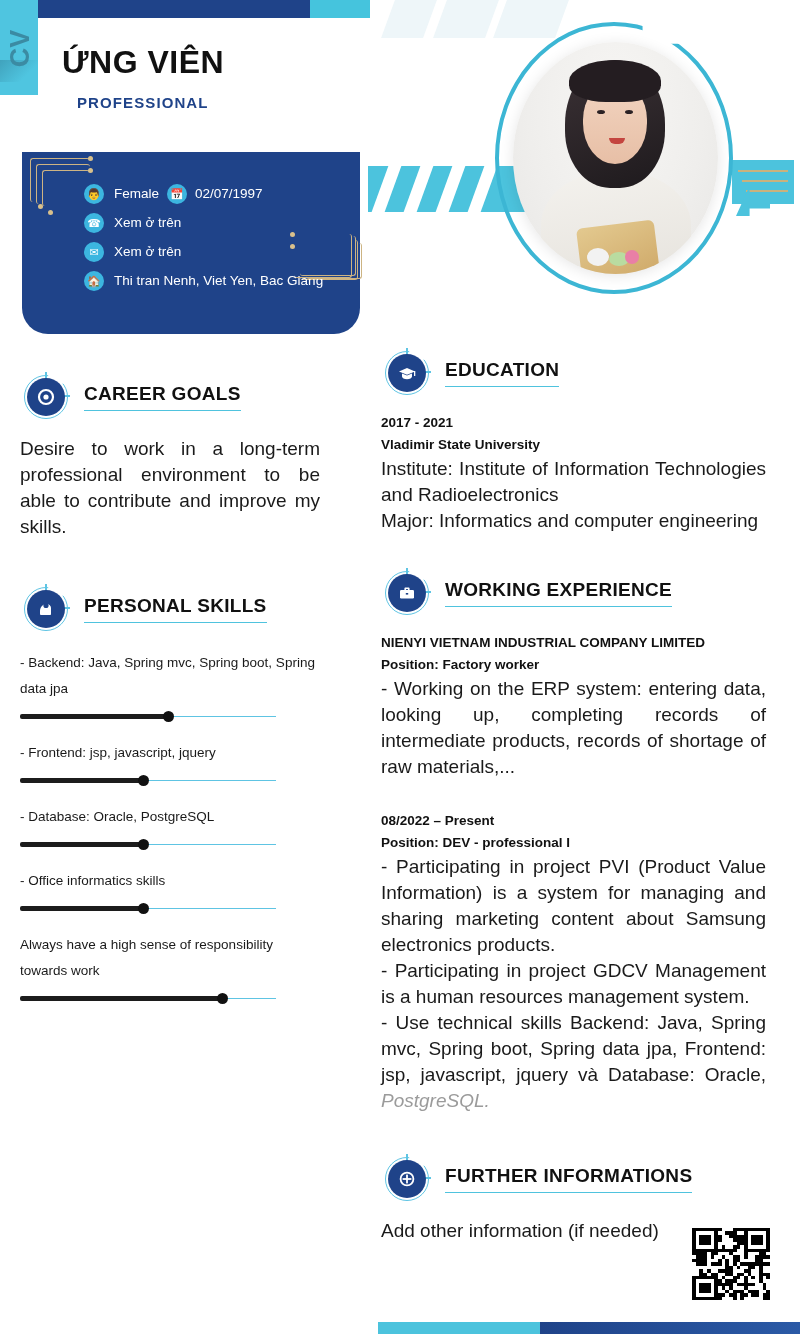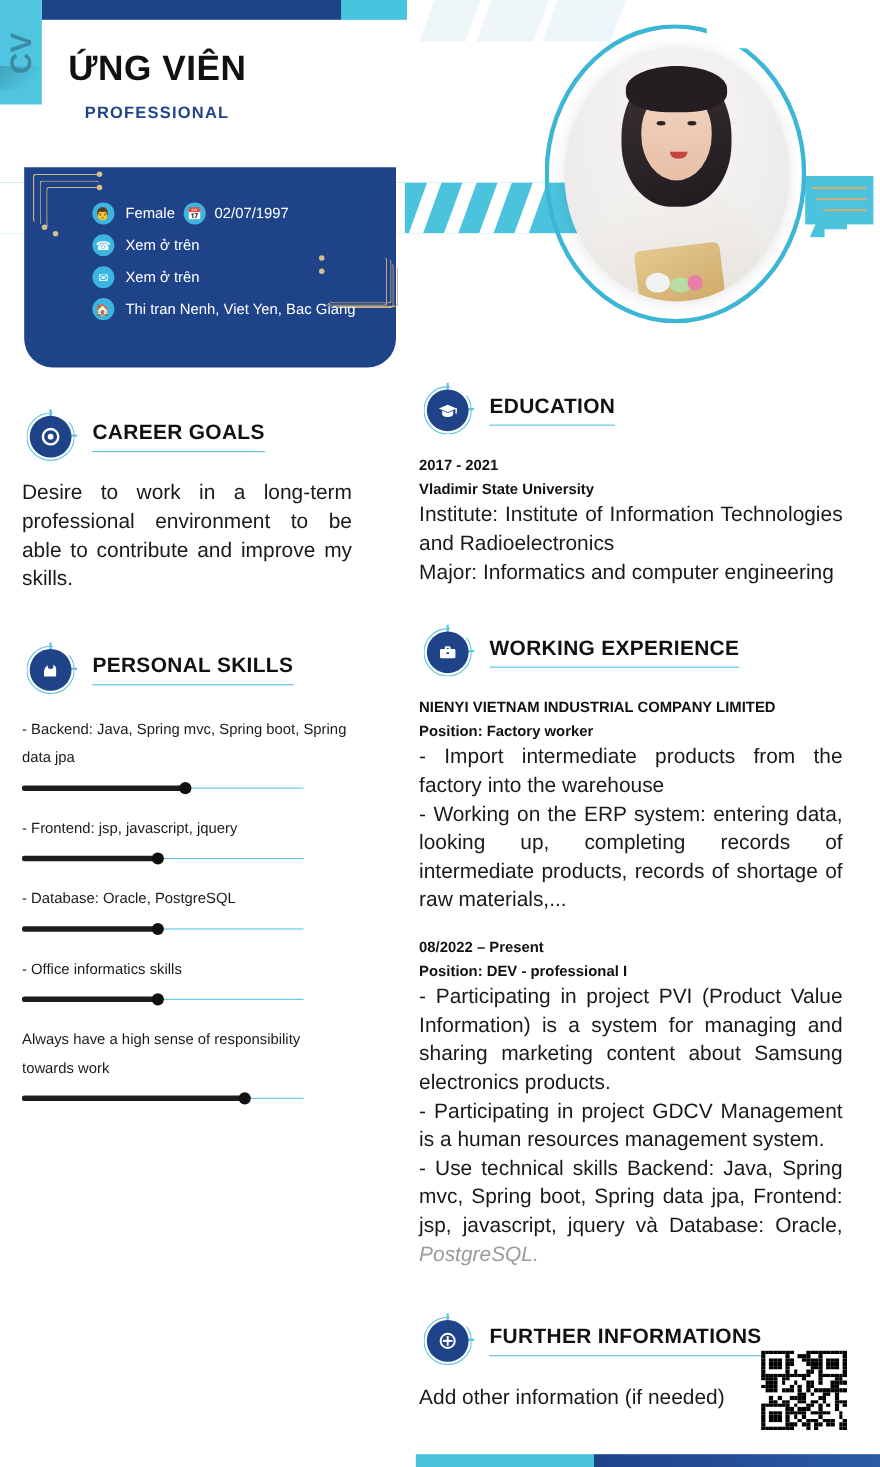--- a/index.html
+++ b/index.html
@@ -105,21 +105,21 @@
   .body-text { font-size:19px; color:#1a1a1a; line-height:26px; text-align:justify; }
   .body-text.ragged { text-align:left; }
 
   
   .skill-label { font-size:13.5px; color:#1a1a1a; line-height:26px; margin-top:16px; }
   .bar-wrap { position:relative; width:256px; height:14px; margin-top:8px; }
   .bar-track { position:absolute; left:0; top:6px; width:256px; height:1.4px; background:#5ec4e3; }
   .bar-fill { position:absolute; left:0; top:4px; height:5px; background:#1c1c1c; border-radius:2px; }
   .bar-knob { position:absolute; top:1px; width:11px; height:11px; border-radius:50%; background:#111; }
 
-  .blk { margin-bottom:0px; }
+  .blk { margin-bottom:0px;margin-top:12px; }
   .b-strong { font-size:13.5px; font-weight:700; color:#111; line-height:22px; }
   .exp-gap { height:18px; }
   .muted { color:#9b9b9b;font-style:italic; }
 
   .qr { position:absolute; left:692px; top:1228px; width:78px; height:72px; background:#fff; }
   .qr-grid { width:100%; height:100%; display:grid; grid-template-columns:repeat(21,1fr); grid-template-rows:repeat(21,1fr); }
   .qr-grid i { background:#000; }
 
   .foot-teal { position:absolute; left:378px; top:1322px; width:162px; height:12px; background:#4cc3dd; }
   .foot-dark { position:absolute; left:540px; top:1322px; width:260px; height:12px;
@@ -316,21 +316,20 @@
           </svg>
         </div>
       </div>
       <div class="sec-title-wrap"><div class="sec-title">WORKING EXPERIENCE</div></div>
     </div>
 
     <div id="jobs">
         <div class="blk">
           <div class="b-strong">NIENYI VIETNAM INDUSTRIAL COMPANY LIMITED</div>
           <div class="b-strong">Position: Factory worker</div>
-          <div class="body-text">- Import intermediate products from the factory into the warehouse</div>
           <div class="body-text">- Working on the ERP system: entering data, looking up, completing records of intermediate products, records of shortage of raw materials,...</div>
         </div>
         <div class="exp-gap"></div>
         <div class="blk">
           <div class="b-strong">08/2022 – Present</div>
           <div class="b-strong">Position: DEV -  professional I</div>
           <div class="body-text">- Participating in project PVI (Product Value Information) is a system for managing and sharing marketing content about Samsung electronics products.</div>
           <div class="body-text">- Participating in project GDCV Management is a human resources management system.</div>
           <div class="body-text">- Use technical skills Backend: Java, Spring mvc, Spring boot, Spring data jpa, Frontend: jsp, javascript, jquery và Database: Oracle, <span class="muted">PostgreSQL.</span></div>
         </div>

